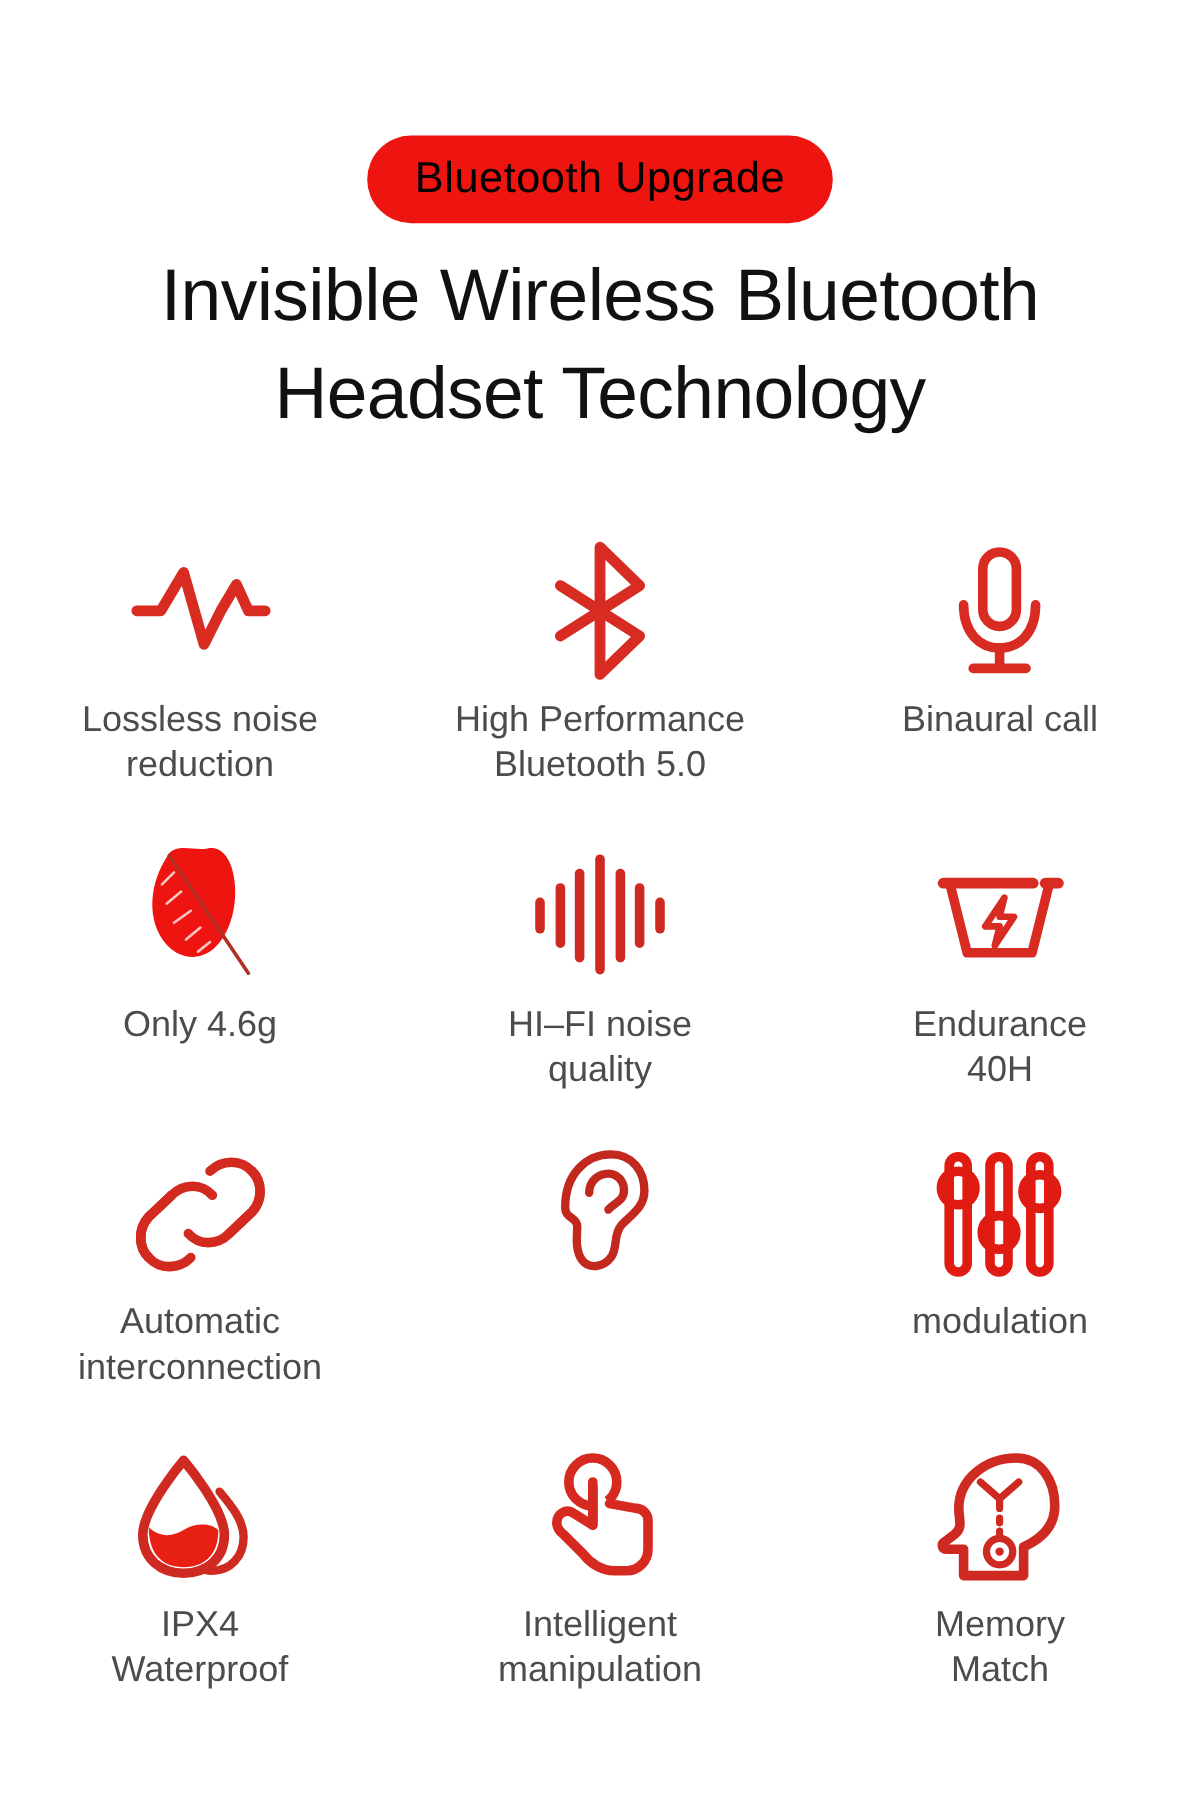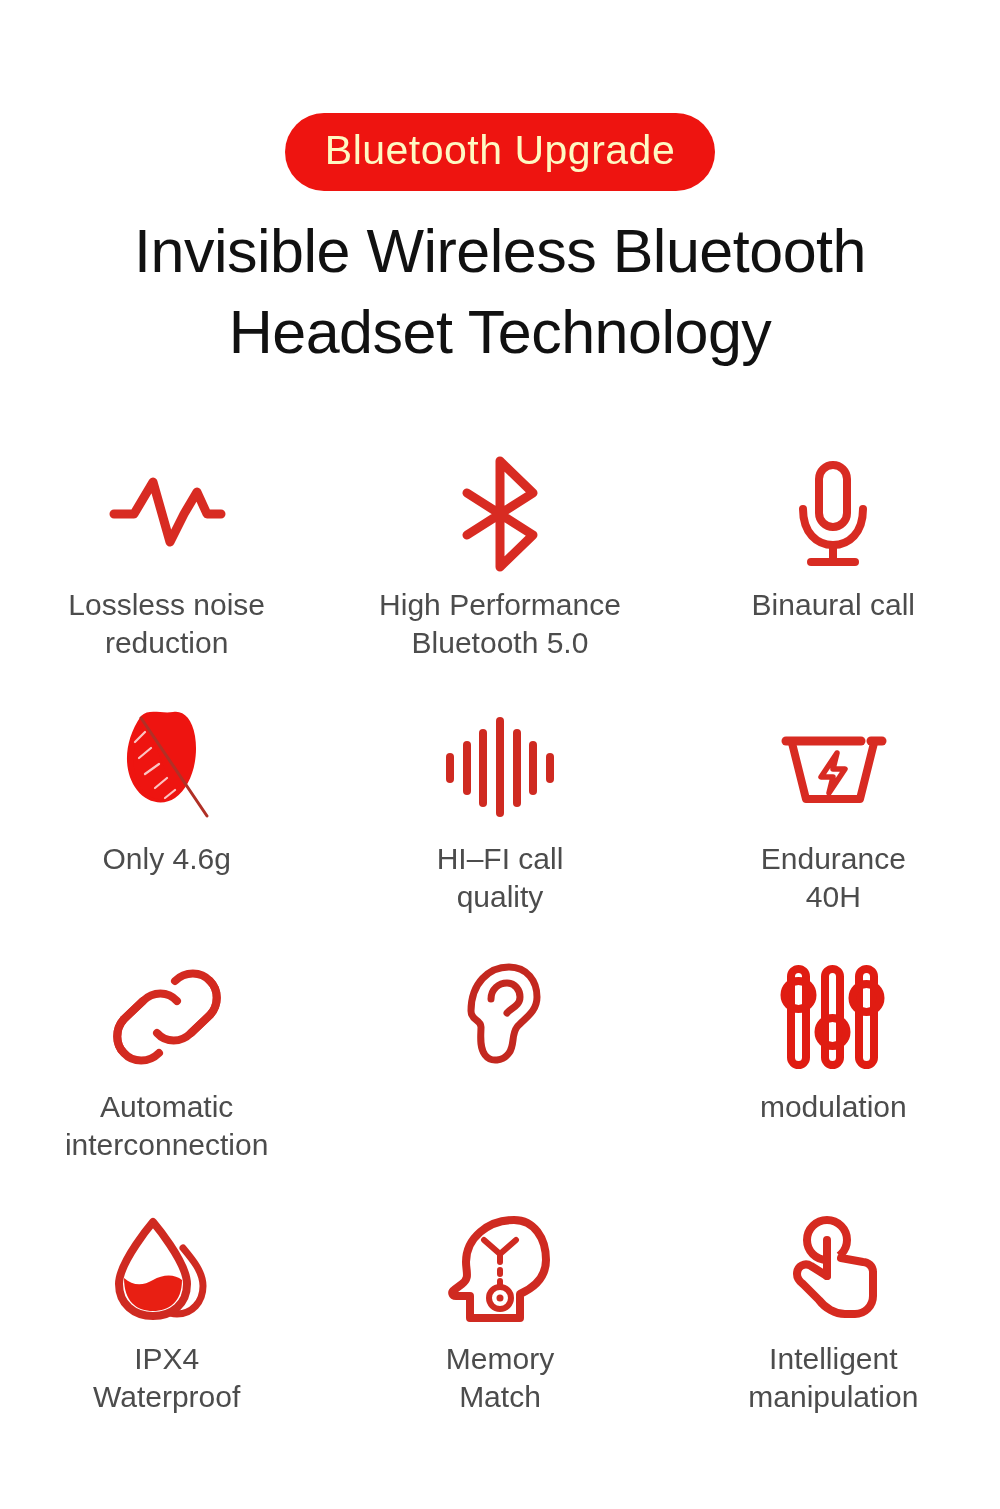--- a/index.html
+++ b/index.html
@@ -31,22 +31,22 @@
   
   .badge-wrap {
     margin-top: 113px;
     display: flex;
     justify-content: center;
     width: 100%;
   }
   .badge {
     display: inline-block;
     background: #ee1410;
-    color: #fef9c3;
-    font-size: 41px;
+    color: #000000;
+    font-size: 36px;
     line-height: 1;
     letter-spacing: 0.5px;
     padding: 17px 40px 20px 40px;
     border-radius: 40px;
     white-space: nowrap;
     font-weight: 400;
   }
 
   
   .headline {
@@ -167,21 +167,21 @@
             <path d="M9 44 V66"></path>
             <path d="M26 32 V78"></path>
             <path d="M42 20 V90"></path>
             <path d="M59 8 V100"></path>
             <path d="M76 20 V90"></path>
             <path d="M92 32 V78"></path>
             <path d="M109 44 V66"></path>
           </g>
         </svg>
       </div>
-      <div class="cell-label">HI–FI call
+      <div class="cell-label">HI–FI noise
 quality</div>
     </div>
 
     <div class="cell row-2">
       <div class="icon-box">
         <svg width="116" height="84" viewBox="0 0 116 84" fill="none" xmlns="http://www.w3.org/2000/svg">
           <path d="M17 18 L31 74 H85 L99 18" stroke="#d82b22" stroke-width="8" stroke-linecap="round" stroke-linejoin="round"></path>
           <path d="M11 16 H86" stroke="#d82b22" stroke-width="9" stroke-linecap="round"></path>
           <path d="M96 16 H107" stroke="#d82b22" stroke-width="9" stroke-linecap="round"></path>
           <path d="M62 28 L46 52 H58 L54 68 L70 44 H58 Z" stroke="#d82b22" stroke-width="5.5" stroke-linejoin="round" fill="none"></path>
@@ -238,39 +238,39 @@
           <path d="M42 6 C42 6 8 46 8 68 C8 88 23 100 42 100 C61 100 76 88 76 68 C76 46 42 6 42 6 Z" stroke="#cf2a21" stroke-width="8" stroke-linejoin="round" fill="#ffffff"></path>
           <path d="M13 62 C22 70 32 70 42 64 C52 58 64 58 71 64 C71 86 58 95 42 95 C26 95 13 86 13 62 Z" fill="#e81f13"></path>
         </svg>
       </div>
       <div class="cell-label">IPX4
 Waterproof</div>
     </div>
 
     <div class="cell row-4">
       <div class="icon-box">
+        <svg width="100" height="110" viewBox="0 0 100 110" fill="none" xmlns="http://www.w3.org/2000/svg">
+          <circle cx="44" cy="26" r="20" stroke="#d62a20" stroke-width="8" fill="none"></circle>
+          <path d="M44 26 V62 L28 52 C22 48 14 52 14 60 C14 64 16 67 20 70 L36 86 C42 94 52 100 62 100 H72 C82 100 90 92 90 82 V58 C90 52 85 48 80 48 L58 44" stroke="#d62a20" stroke-width="8" stroke-linecap="round" stroke-linejoin="round" fill="#ffffff"></path>
+          <path d="M44 30 V62" stroke="#d62a20" stroke-width="8" stroke-linecap="round"></path>
+        </svg>
+      </div>
+      <div class="cell-label">Intelligent
+manipulation</div>
+    </div>
+
+    <div class="cell row-4">
+      <div class="icon-box">
         <svg width="104" height="114" viewBox="0 0 104 114" fill="none" xmlns="http://www.w3.org/2000/svg">
           <path d="M66 8 C40 8 18 26 18 50 C18 60 22 66 14 72 L6 78 C3 80 4 84 8 84 H22 V106 H72 V82 C90 74 98 62 98 48 C98 26 86 8 66 8 Z" stroke="#cf2a21" stroke-width="8" stroke-linejoin="round" stroke-linecap="round" fill="none"></path>
           <path d="M36 28 L52 42 L68 28" stroke="#cf2a21" stroke-width="6" stroke-linecap="round" stroke-linejoin="round" fill="none"></path>
           <path d="M52 42 V50" stroke="#cf2a21" stroke-width="6" stroke-linecap="round"></path>
           <path d="M52 58 V62 M52 69 V73" stroke="#cf2a21" stroke-width="6" stroke-linecap="round"></path>
           <circle cx="52" cy="86" r="11" stroke="#cf2a21" stroke-width="6" fill="none"></circle>
           <circle cx="52" cy="86" r="3.5" fill="#cf2a21"></circle>
         </svg>
       </div>
       <div class="cell-label">Memory
 Match</div>
     </div>
 
-    <div class="cell row-4">
-      <div class="icon-box">
-        <svg width="100" height="110" viewBox="0 0 100 110" fill="none" xmlns="http://www.w3.org/2000/svg">
-          <circle cx="44" cy="26" r="20" stroke="#d62a20" stroke-width="8" fill="none"></circle>
-          <path d="M44 26 V62 L28 52 C22 48 14 52 14 60 C14 64 16 67 20 70 L36 86 C42 94 52 100 62 100 H72 C82 100 90 92 90 82 V58 C90 52 85 48 80 48 L58 44" stroke="#d62a20" stroke-width="8" stroke-linecap="round" stroke-linejoin="round" fill="#ffffff"></path>
-          <path d="M44 30 V62" stroke="#d62a20" stroke-width="8" stroke-linecap="round"></path>
-        </svg>
-      </div>
-      <div class="cell-label">Intelligent
-manipulation</div>
-    </div>
-
   </div>
 </div>
 
 </body></html>

